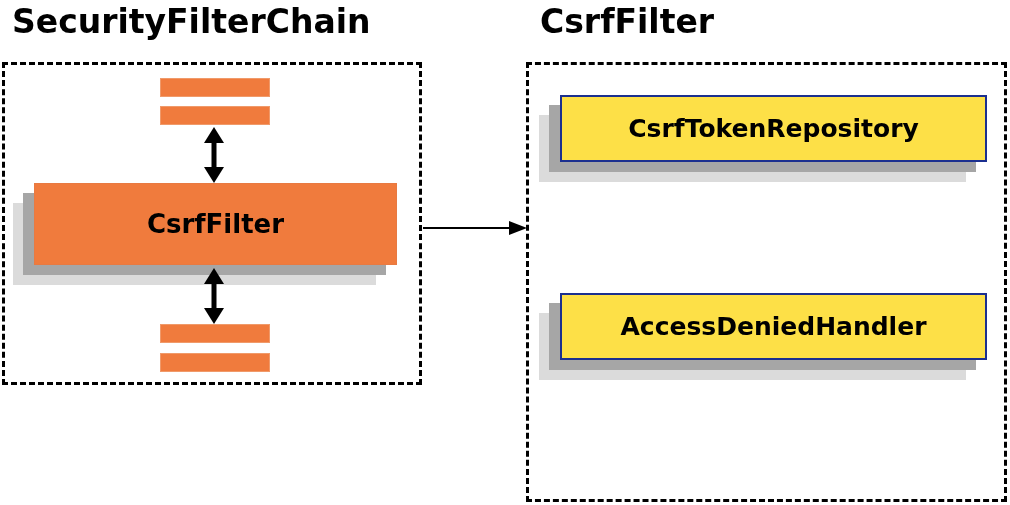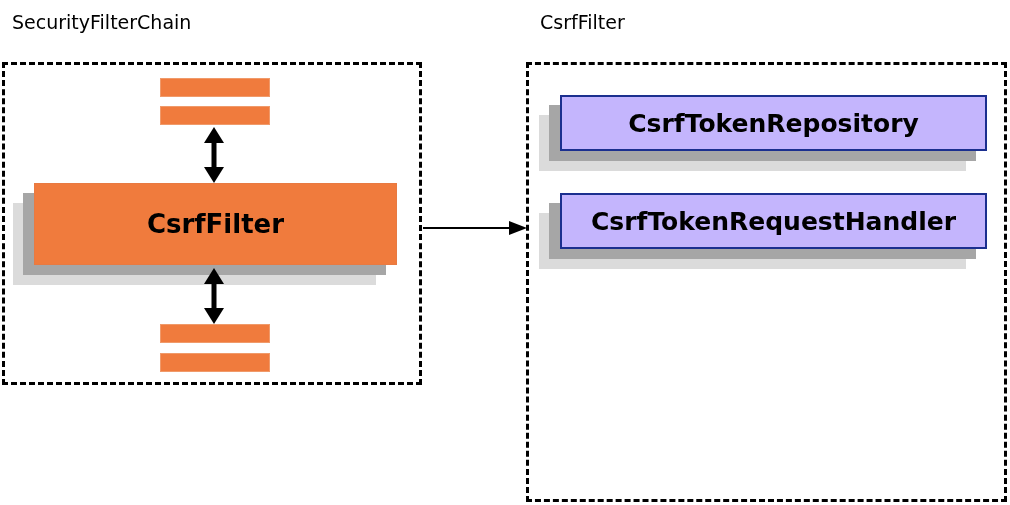--- a/index.html
+++ b/index.html
@@ -8,22 +8,22 @@
     position: relative;
     width: 1010px;
     height: 505px;
     background: #ffffff;
     font-family: "DejaVu Sans", "Liberation Sans", sans-serif;
     color: #000;
     overflow: hidden;
   }
   .diagram-title {
     position: absolute;
-    font-weight: normal;
-    font-size: 19px;
+    font-weight: bold;
+    font-size: 33px;
     line-height: 34px;
     color: #000;
     white-space: nowrap;
   }
   .title-left  { left: 12px;  top: 5px; }
   .title-right { left: 540px; top: 5px; }
 
   .dashed-box {
     position: absolute;
     border: 3px dashed #000;
@@ -56,22 +56,22 @@
     background: #F07B3D;
     border: 1px solid #e8archived;
     border: 1px solid #e87a42;
     display: flex; align-items: center; justify-content: center;
     font-weight: bold; font-size: 26px;
   }
 
   .blue-box {
     position: absolute;
     left: 560px;
-    width: 427px; height: 56px;
-    background: #c4b5fd;
+    width: 427px; height: 67px;
+    background: #fde047;
     border: 2px solid #1b2f8f;
     display: flex; align-items: center; justify-content: center;
     font-weight: bold; font-size: 25px;
   }
   .blue-1 { top: 95px; }
   .blue-2 { top: 193px; }
   .blue-3 { top: 293px; }
   .blue-4 { top: 393px; }
 
   .arrow-svg { position: absolute; display: block; }
@@ -116,19 +116,19 @@
     <line x1="1" y1="8" x2="89" y2="8" stroke="#000" stroke-width="2"></line>
     <polygon points="87,1 105,8 87,15" fill="#000"></polygon>
   </svg>
 
   <div class="dashed-box right-group"></div>
 
   <div class="blue-box blue-1 shadowed">
     <span>CsrfTokenRepository</span>
   </div>
 
-  <div class="blue-box blue-2 shadowed">
-    <span>CsrfTokenRequestHandler</span>
+
+  <div class="blue-box blue-3 shadowed">
+    <span>AccessDeniedHandler</span>
   </div>
-
 
 
 </div>
 
 </body></html>

